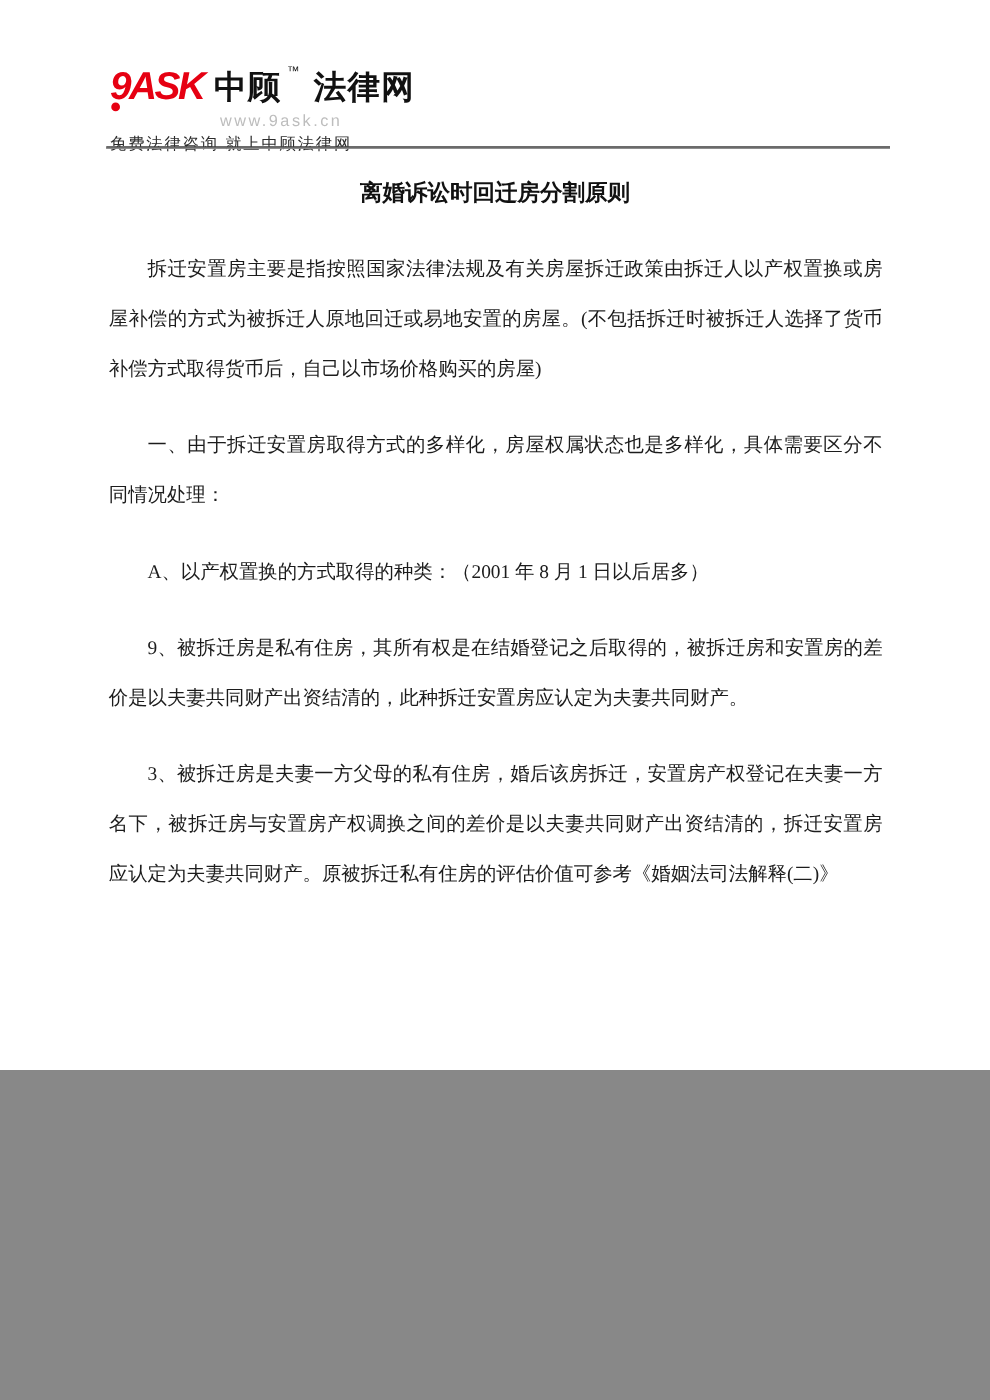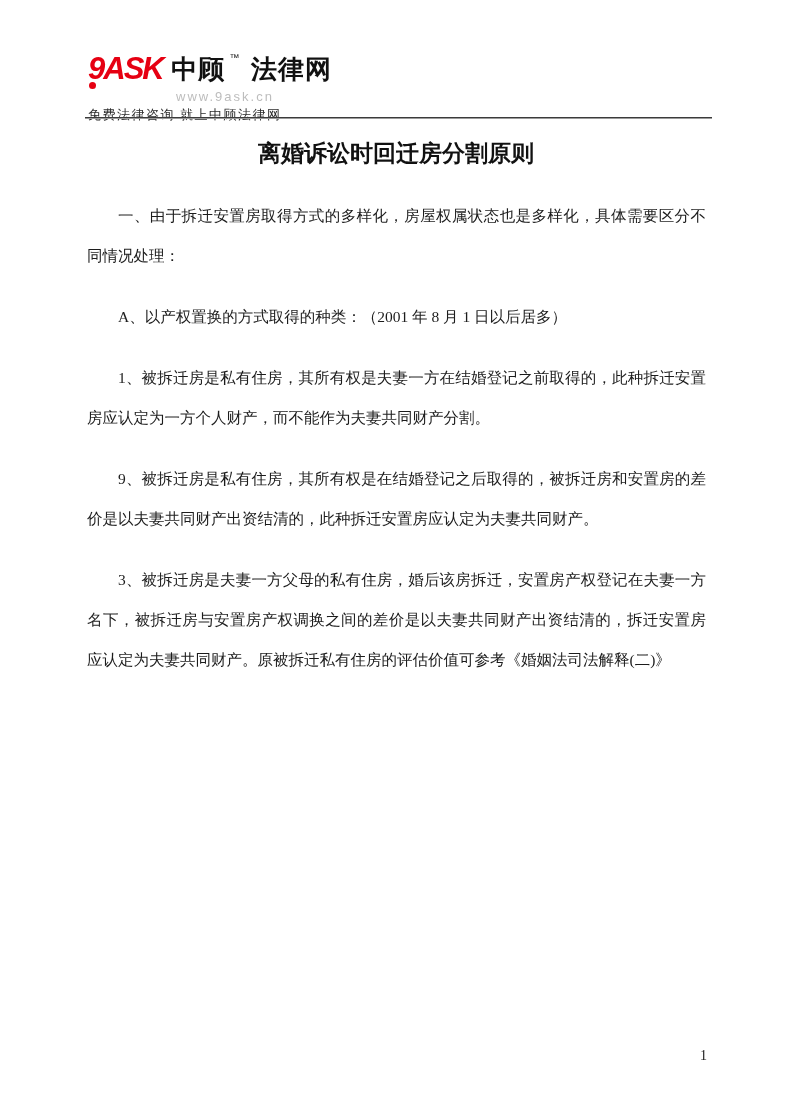--- a/index.html
+++ b/index.html
@@ -1,20 +1,20 @@
 <!DOCTYPE html>
 <html><head>
 <meta charset="utf-8">
 <style>
   * { margin: 0; padding: 0; box-sizing: border-box; }
   html, body { background: #888; }
   .page {
     position: relative;
     width: 792px;
-    height: 1120px;
+    height: 856px;
     margin: 0 auto;
     background: #ffffff;
     font-family: "Liberation Serif", "DejaVu Serif", serif;
     color: #1a1a1a;
     overflow: hidden;
   }
 
   
   .header {
     position: absolute;
@@ -92,21 +92,21 @@
     border-bottom: 1px solid #9a9a9a;
   }
 
   
   .doc-title {
     position: absolute;
     left: 0;
     top: 140px;
     width: 100%;
     text-align: center;
-    font-size: 23px;
+    font-size: 18px;
     font-weight: bold;
     line-height: 28px;
     color: #111111;
   }
   .content {
     position: absolute;
     left: 87px;
     top: 196px;
     width: 619px;
   }
@@ -141,22 +141,22 @@
     </div>
     <div class="logo-url">www.9ask.cn</div>
     <div class="tagline">免费法律咨询 就上中顾法律网</div>
   </div>
 
   <div class="header-rule"></div>
 
   <div class="doc-title">离婚诉讼时回迁房分割原则</div>
 
   <div class="content">
+    <p>拆迁安置房主要是指按照国家法律法规及有关房屋拆迁政策由拆迁人以产权置换或房屋补偿的方式为被拆迁人原地回迁或易地安置的房屋。(不包括拆迁时被拆迁人选择了货币补偿方式取得货币后，自己以市场价格购买的房屋)</p>
     <p>一、由于拆迁安置房取得方式的多样化，房屋权属状态也是多样化，具体需要区分不同情况处理：</p>
     <p>A、以产权置换的方式取得的种类：（2001 年 8 月 1 日以后居多）</p>
-    <p>1、被拆迁房是私有住房，其所有权是夫妻一方在结婚登记之前取得的，此种拆迁安置房应认定为一方个人财产，而不能作为夫妻共同财产分割。</p>
     <p>9、被拆迁房是私有住房，其所有权是在结婚登记之后取得的，被拆迁房和安置房的差价是以夫妻共同财产出资结清的，此种拆迁安置房应认定为夫妻共同财产。</p>
     <p>3、被拆迁房是夫妻一方父母的私有住房，婚后该房拆迁，安置房产权登记在夫妻一方名下，被拆迁房与安置房产权调换之间的差价是以夫妻共同财产出资结清的，拆迁安置房应认定为夫妻共同财产。原被拆迁私有住房的评估价值可参考《婚姻法司法解释(二)》</p>
   </div>
 
   <div class="page-number">1</div>
 
 </div>
 
 </body></html>

